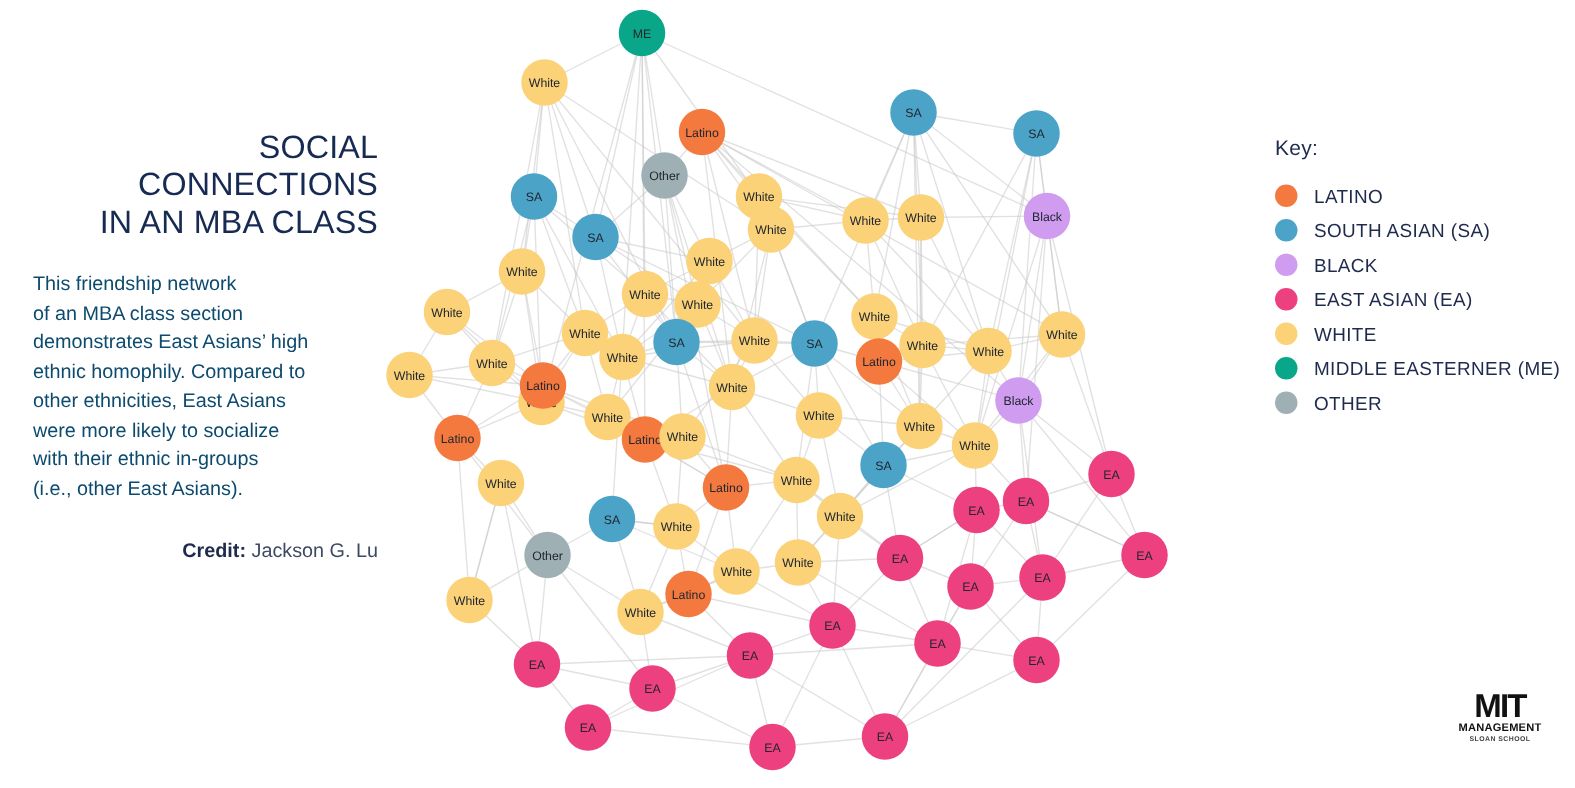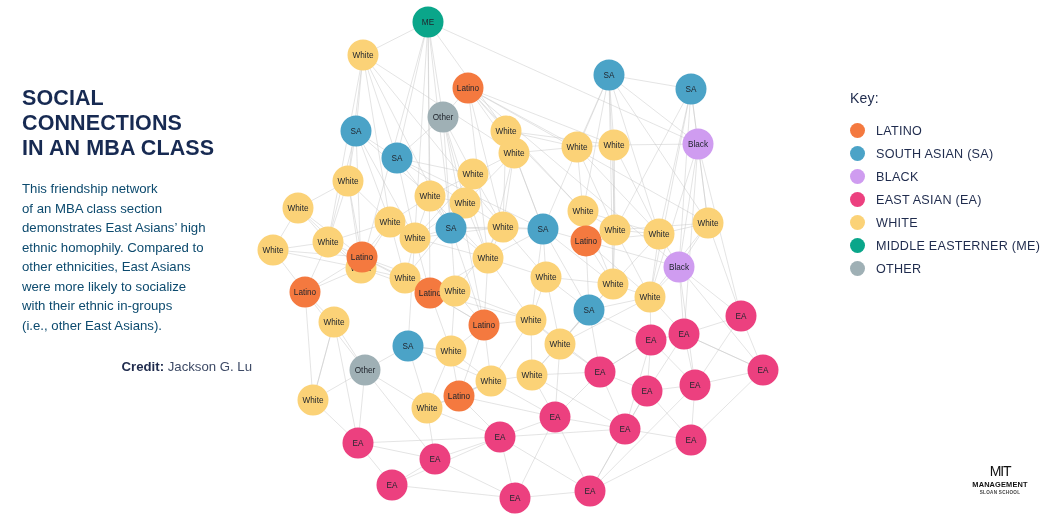--- a/index.html
+++ b/index.html
@@ -19,25 +19,26 @@
   
   #info-panel {
     position: absolute;
     left: 22px;
     top: 86px;
     width: 230px;
   }
   #page-title {
     font-size: 21.5px;
     line-height: 25px;
-    font-weight: bold;
+    font-weight: normal;
     letter-spacing: 0.1px;
     color: #172a52;
     margin: 0 0 18px 0;
     white-space: pre-line;
+    text-align: right;
   }
   #description {
     font-size: 13.2px;
     line-height: 19.5px;
     color: #0c4a6e;
     margin: 0;
     white-space: pre-line;
   }
   #credit-line {
     margin-top: 22px;
@@ -110,22 +111,22 @@
   
   #brand-logo {
     position: absolute;
     left: 968px;
     top: 462px;
     width: 64px;
     text-align: center;
     color: #111111;
   }
   #brand-logo-mit {
-    font-size: 14px;
-    font-weight: normal;
+    font-size: 22px;
+    font-weight: bold;
     letter-spacing: -1.2px;
     line-height: 18px;
     font-family: "Liberation Sans", sans-serif;
   }
   #brand-logo-management {
     font-size: 7.4px;
     font-weight: bold;
     letter-spacing: 0.15px;
     line-height: 9px;
   }

